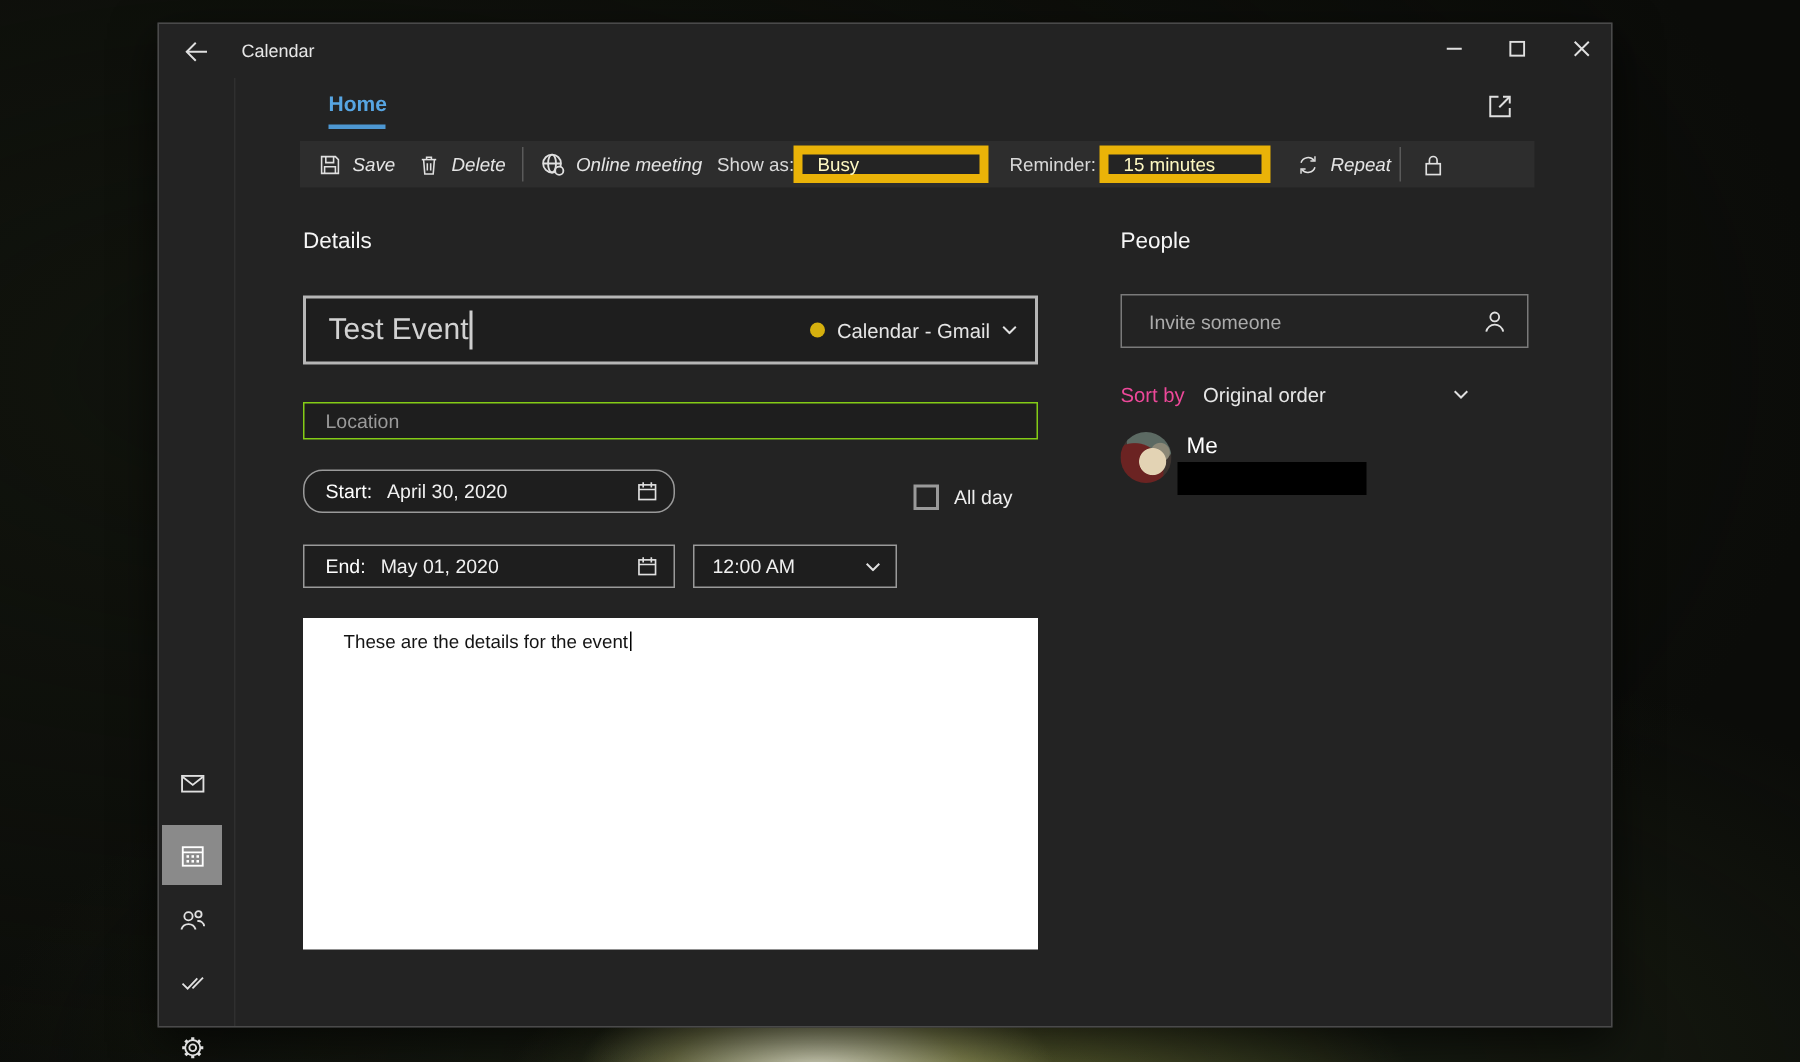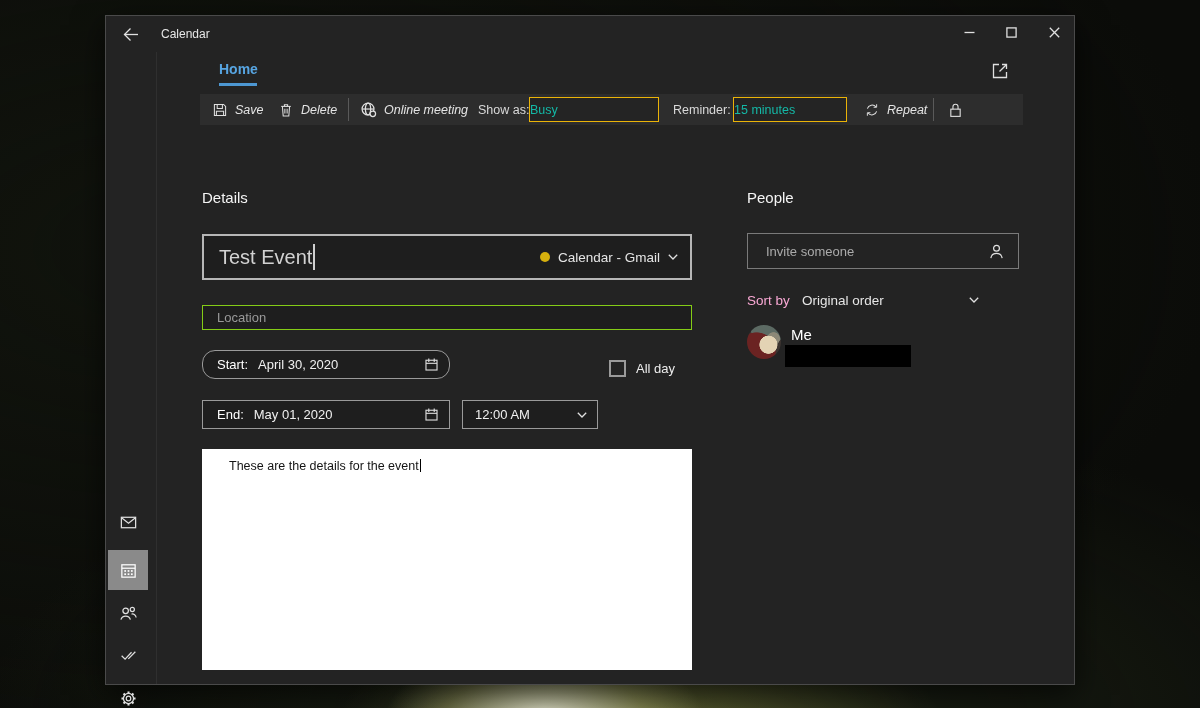--- a/index.html
+++ b/index.html
@@ -12,21 +12,21 @@
       radial-gradient(950px 420px at 58% 102%, rgba(42,52,30,0.55), rgba(0,0,0,0) 75%),
       radial-gradient(1300px 700px at 15% 35%, rgba(17,20,13,0.9), rgba(0,0,0,0) 80%),
       #0b0c09;
   }
   .window{
     position:absolute;left:105px;top:15px;width:970px;height:670px;
     background:#232323;border:1px solid #4a4a4a;box-sizing:border-box;
     box-shadow:0 10px 30px rgba(0,0,0,0.65);
     color:#e8e8e8;
   }
-  .abs{position:absolute;margin-top:37px;}
+  .abs{position:absolute;}
   svg{display:block;}
   .icon{stroke:#e0e0e0;fill:none;stroke-width:1.3;}
 
   
   .titlebar{position:absolute;left:0;top:0;right:0;height:36px;}
   .back-btn{position:absolute;left:10px;top:6px;width:28px;height:24px;display:flex;align-items:center;justify-content:center;cursor:pointer;}
   .win-title{position:absolute;left:55px;top:11px;font-size:12px;color:#e6e6e6;}
   .winctl{position:absolute;top:2px;width:40px;height:28px;display:flex;align-items:center;justify-content:center;cursor:pointer;}
   .winctl.min{left:843px;} .winctl.max{left:885px;} .winctl.close{left:928px;}
 
@@ -34,22 +34,22 @@
   .home-tab{position:absolute;left:113px;top:45px;cursor:pointer;}
   .home-tab .lbl{font-size:14px;font-weight:700;color:#57a5e2;}
   .home-tab .under{margin-top:6px;width:38px;height:3px;background:#4d97d2;}
   .openpane-btn{position:absolute;left:878px;top:40px;width:32px;height:30px;display:flex;align-items:center;justify-content:center;cursor:pointer;}
 
   
   .toolbar{position:absolute;left:94px;top:78px;width:823px;height:31px;background:#2d2d2d;}
   .tb-item{position:absolute;top:0;height:31px;display:flex;align-items:center;gap:7px;font-size:12.5px;color:#e4e4e4;cursor:pointer;white-space:nowrap;font-style:italic;}
   .tb-label{position:absolute;top:0;height:31px;display:flex;align-items:center;font-size:12.5px;color:#d9d9d9;}
   .tb-sep{position:absolute;top:4px;width:1px;height:23px;background:#5a5a5a;}
-  .tb-combo{position:absolute;top:3px;height:25px;box-sizing:border-box;background:#242424;border:1px solid #eab308;
-            display:flex;align-items:center;font-size:12.5px;color:#14b8a6;cursor:pointer;}
+  .tb-combo{position:absolute;top:3px;height:25px;box-sizing:border-box;background:#242424;border:6px solid #eab308;
+            display:flex;align-items:center;padding-left:10px;font-size:12.5px;color:#fef9c3;cursor:pointer;}
 
   
   .rail{position:absolute;left:0;top:36px;bottom:0;width:50px;border-right:1px solid #2f2f2f;}
   .rail-item{position:absolute;left:2px;width:40px;height:40px;display:flex;align-items:center;justify-content:center;cursor:pointer;}
   .rail-item.selected{background:#8a8a8a;}
   .rail-item.selected .icon{stroke:#ffffff;}
   .rail-item.selected .dotfill{fill:#ffffff;}
 
   
   .h-section{font-size:15px;color:#f5f5f5;}
@@ -83,21 +83,21 @@
   .desc-text{font-size:12.5px;color:#141414;}
   .caret-dark{display:inline-block;width:1px;height:13px;background:#000;margin-left:1px;vertical-align:-2px;}
 
   
   .invite-field{left:641px;top:180px;width:272px;height:36px;border:1px solid #7a7a7a;box-sizing:border-box;
                 display:flex;align-items:center;padding:0 13px 0 0;}
   .invite-field input{flex:1;height:100%;background:transparent;border:none;outline:none;color:#d0d0d0;
                       font-size:13px;padding-left:18px;font-family:inherit;}
   .invite-field input::placeholder{color:#ababab;}
   .sort-row{left:641px;top:239px;width:272px;height:20px;}
-  .sort-label{position:absolute;left:0;top:1px;font-size:13.5px;color:#f9a8d4;}
+  .sort-label{position:absolute;left:0;top:1px;font-size:13.5px;color:#ec4899;}
   .sort-value{position:absolute;left:55px;top:1px;font-size:13.5px;color:#e6e6e6;cursor:pointer;}
   .sort-chev{position:absolute;left:222px;top:5px;cursor:pointer;}
   .attendee-row{left:641px;top:272px;width:272px;height:50px;cursor:pointer;}
   .avatar{position:absolute;left:0;top:0;width:34px;height:34px;border-radius:50%;
     background:
       radial-gradient(circle at 63% 58%, #e3d3b4 0 30%, rgba(0,0,0,0) 32%),
       radial-gradient(circle at 78% 40%, #8c8877 0 18%, rgba(0,0,0,0) 20%),
       radial-gradient(circle at 28% 78%, #6b2322 0 52%, rgba(0,0,0,0) 54%),
       radial-gradient(circle at 60% 15%, #5c6a63 0 45%, rgba(0,0,0,0) 47%),
       #3c3430;}

